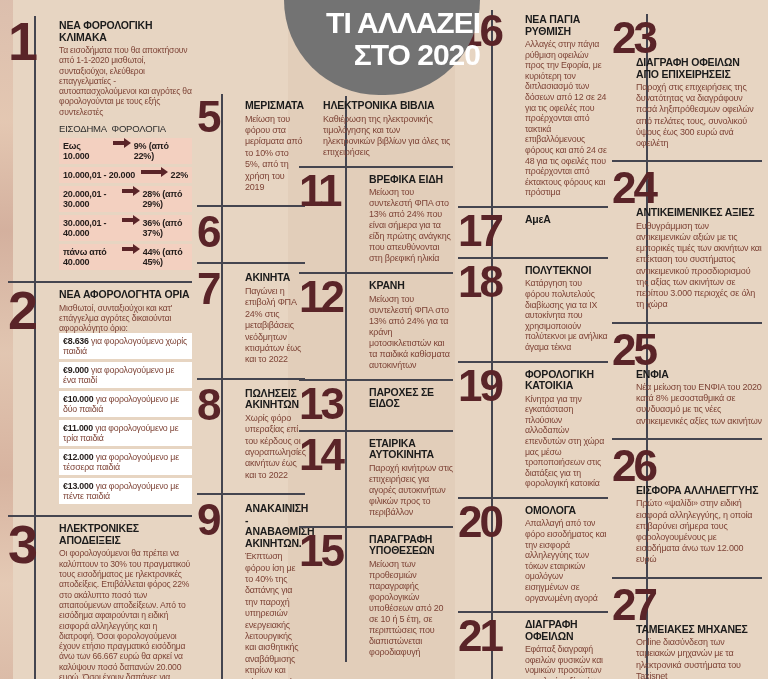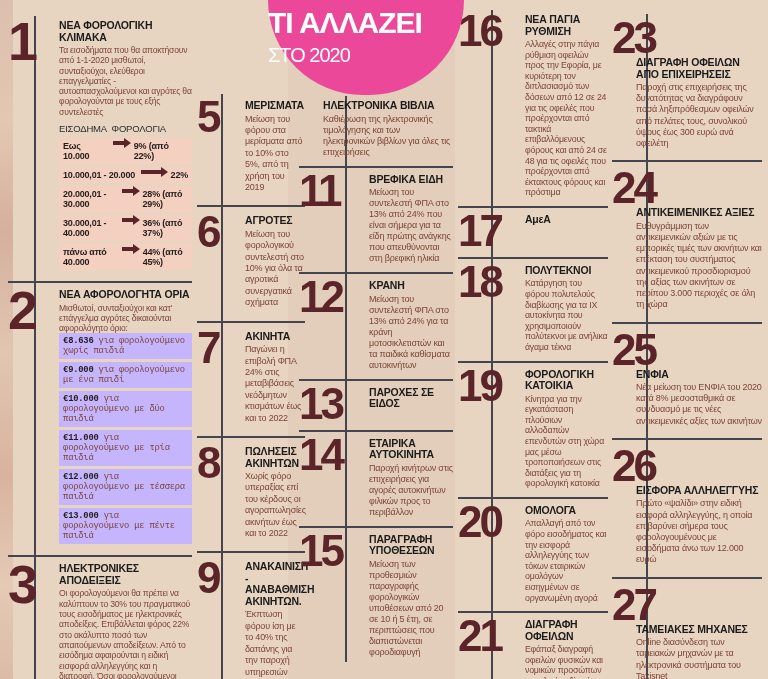--- a/index.html
+++ b/index.html
@@ -8,24 +8,24 @@
 
   
   #left-strip{position:absolute;left:0;top:0;width:13px;height:679px;
     background:linear-gradient(180deg,#d9b9a8 0%,#e3c4ae 18%,#cfa795 34%,#e0c2ad 52%,#d3ab97 70%,#e4c7b2 86%,#d8b5a1 100%);
     opacity:.8;}
 
   
   #mid-tint{position:absolute;left:288px;top:0;width:167px;height:679px;background:#e2ceba;}
 
   
-  #dome{position:absolute;left:268px;top:0;width:196px;height:95px;z-index:5;
-    background:#ec4899;border-radius:0 0 98px 98px;color:#fff;text-align:left;}
+  #dome{position:absolute;left:284px;top:0;width:196px;height:95px;z-index:5;
+    background:#737373;border-radius:0 0 98px 98px;color:#fff;text-align:right;}
   #dome .l1{font-size:30px;font-weight:bold;letter-spacing:-1px;line-height:32px;margin-top:7px;}
-  #dome .l2{font-size:20px;font-weight:normal;letter-spacing:-1px;line-height:32px;}
+  #dome .l2{font-size:30px;font-weight:bold;letter-spacing:-1px;line-height:32px;}
 
   .column{position:absolute;z-index:2;}
   .column::before{content:"";position:absolute;top:2px;bottom:4px;width:2px;background:#45454f;
     left:var(--rule);z-index:0;}
 
   .item{display:flex;position:relative;padding:5px 0 8px;}
   .item + .item{border-top:2px solid #45454f;}
   .num{flex:0 0 var(--numw);font-weight:bold;color:#5a2428;font-size:var(--numsz);
     line-height:.82;letter-spacing:-3px;z-index:1;}
   .content{flex:1;padding-left:24px;z-index:1;min-width:0;}
@@ -49,22 +49,22 @@
   
   .taxhead{display:flex;color:#2c2c2c;font-size:9.5px;margin:6px 0 4px;letter-spacing:-.2px;}
   .taxhead .h2{margin-left:auto;margin-right:26px;}
   .taxrow{display:flex;background:#f3d0c0;margin-bottom:3px;
     padding:3px 4px;font-size:9px;font-weight:bold;color:#241d1b;letter-spacing:-.2px;}
   .arrow{flex:1;height:4px;background:#5a2428;margin:0 9px 0 6px;position:relative;min-width:12px;}
   .arrow::after{content:"";position:absolute;right:-6px;top:-3.5px;width:0;height:0;
     border-left:7px solid #5a2428;border-top:5.5px solid transparent;border-bottom:5.5px solid transparent;}
 
   
-  .thr{background:#c4b5fd;margin-bottom:3px;padding:3px 4px;font-size:8.8px;
-    color:#7e4437;letter-spacing:-.2px;line-height:10px;font-family:Liberation Mono, monospace;}
+  .thr{background:#ffffff;margin-bottom:3px;padding:3px 4px;font-size:8.8px;
+    color:#7e4437;letter-spacing:-.2px;line-height:10px;}
   .thr b{color:#241d1b;}
 </style>
 </head>
 <body>
 
 <div id="page">
   <div id="left-strip"></div>
   <div id="mid-tint"></div>
 
   <div id="dome">
@@ -133,24 +133,20 @@
   <div id="col-2" class="column">
       <div class="item">
         <div class="num">5</div>
         <div class="content">
           <h3 class="ttl">ΜΕΡΙΣΜΑΤΑ</h3>
           <p class="body">Μείωση του φόρου στα μερίσματα από το 10% στο 5%, από τη χρήση του 2019</p>
         </div>
       </div>
       <div class="item">
         <div class="num">6</div>
-        <div class="content">
-          <h3 class="ttl">ΑΓΡΟΤΕΣ</h3>
-          <p class="body">Μείωση του φορολογικού συντελεστή στο 10% για όλα τα αγροτικά συνεργατικά σχήματα</p>
-        </div>
       </div>
       <div class="item">
         <div class="num">7</div>
         <div class="content">
           <h3 class="ttl">ΑΚΙΝΗΤΑ</h3>
           <p class="body">Παγώνει η επιβολή ΦΠΑ 24% στις μεταβιβάσεις νεόδμητων κτισμάτων έως και το 2022</p>
         </div>
       </div>
       <div class="item">
         <div class="num">8</div>

